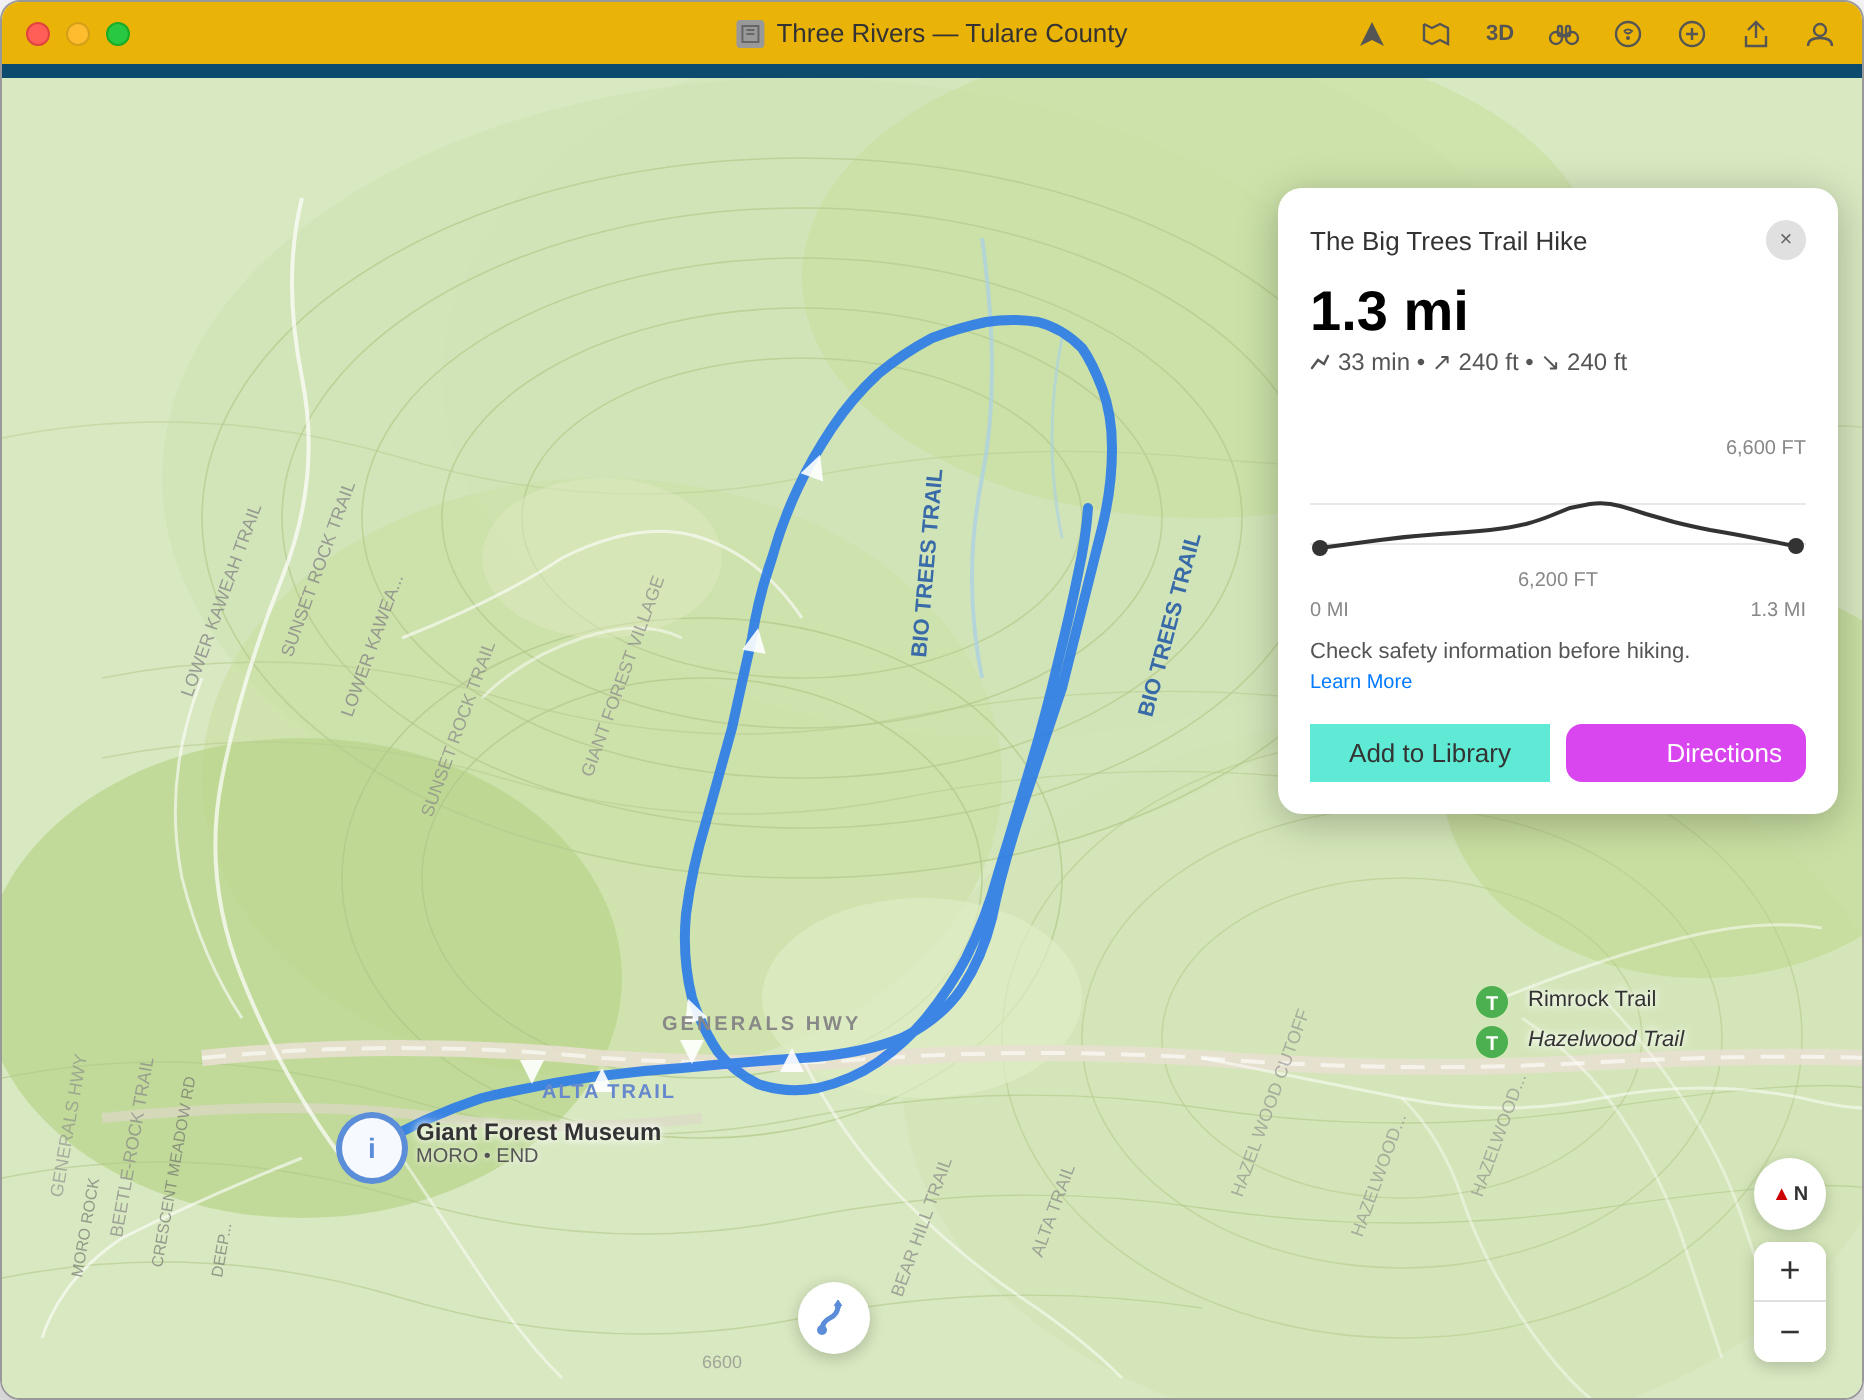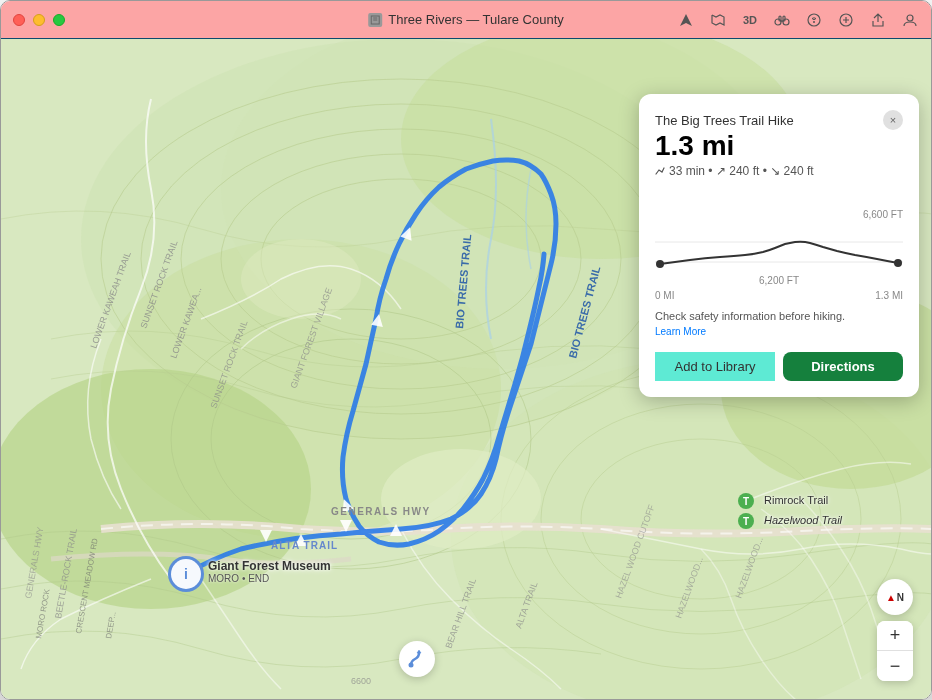--- a/index.html
+++ b/index.html
@@ -18,27 +18,27 @@
       height: 700px;
       border-radius: 10px;
       overflow: hidden;
       position: relative;
       border: 1px solid #999;
       box-shadow: 0 20px 60px rgba(0,0,0,0.4);
     }
 
     .titlebar {
       height: 38px;
-      background: #fca5a5;
+      background: #eab308;
       display: flex;
       align-items: center;
       padding: 0 12px;
       position: relative;
       z-index: 100;
-      border-bottom: 1px solid #0c4a6e;
+      border-bottom: 7px solid #0c4a6e;
     }
 
     .traffic-lights {
       display: flex;
       gap: 8px;
       align-items: center;
     }
 
     .traffic-light {
       width: 12px;
@@ -119,20 +119,21 @@
       border-radius: 12px;
       box-shadow: 0 4px 20px rgba(0,0,0,0.25);
       padding: 16px;
       z-index: 50;
     }
 
     .card-header {
       display: flex;
       justify-content: space-between;
       align-items: center;
+      margin-bottom: 10px;
     }
 
     .card-title {
       font-size: 13px;
       font-weight: 500;
       color: #333;
     }
 
     .card-close {
       width: 20px;
@@ -206,27 +207,28 @@
       border-radius: 0;
       font-size: 13px;
       font-weight: 500;
       cursor: pointer;
       color: #333;
     }
 
     .btn-directions {
       flex: 1;
       padding: 7px 12px;
-      background: #15803d;
+      background: #d946ef;
       border: none;
       border-radius: 8px;
       font-size: 13px;
-      font-weight: 700;
+      font-weight: 400;
       cursor: pointer;
       color: white;
+      text-align: right;
     }
 
     
     .map-controls-bottom-right {
       position: absolute;
       bottom: 20px;
       right: 20px;
       display: flex;
       flex-direction: column;
       gap: 6px;

